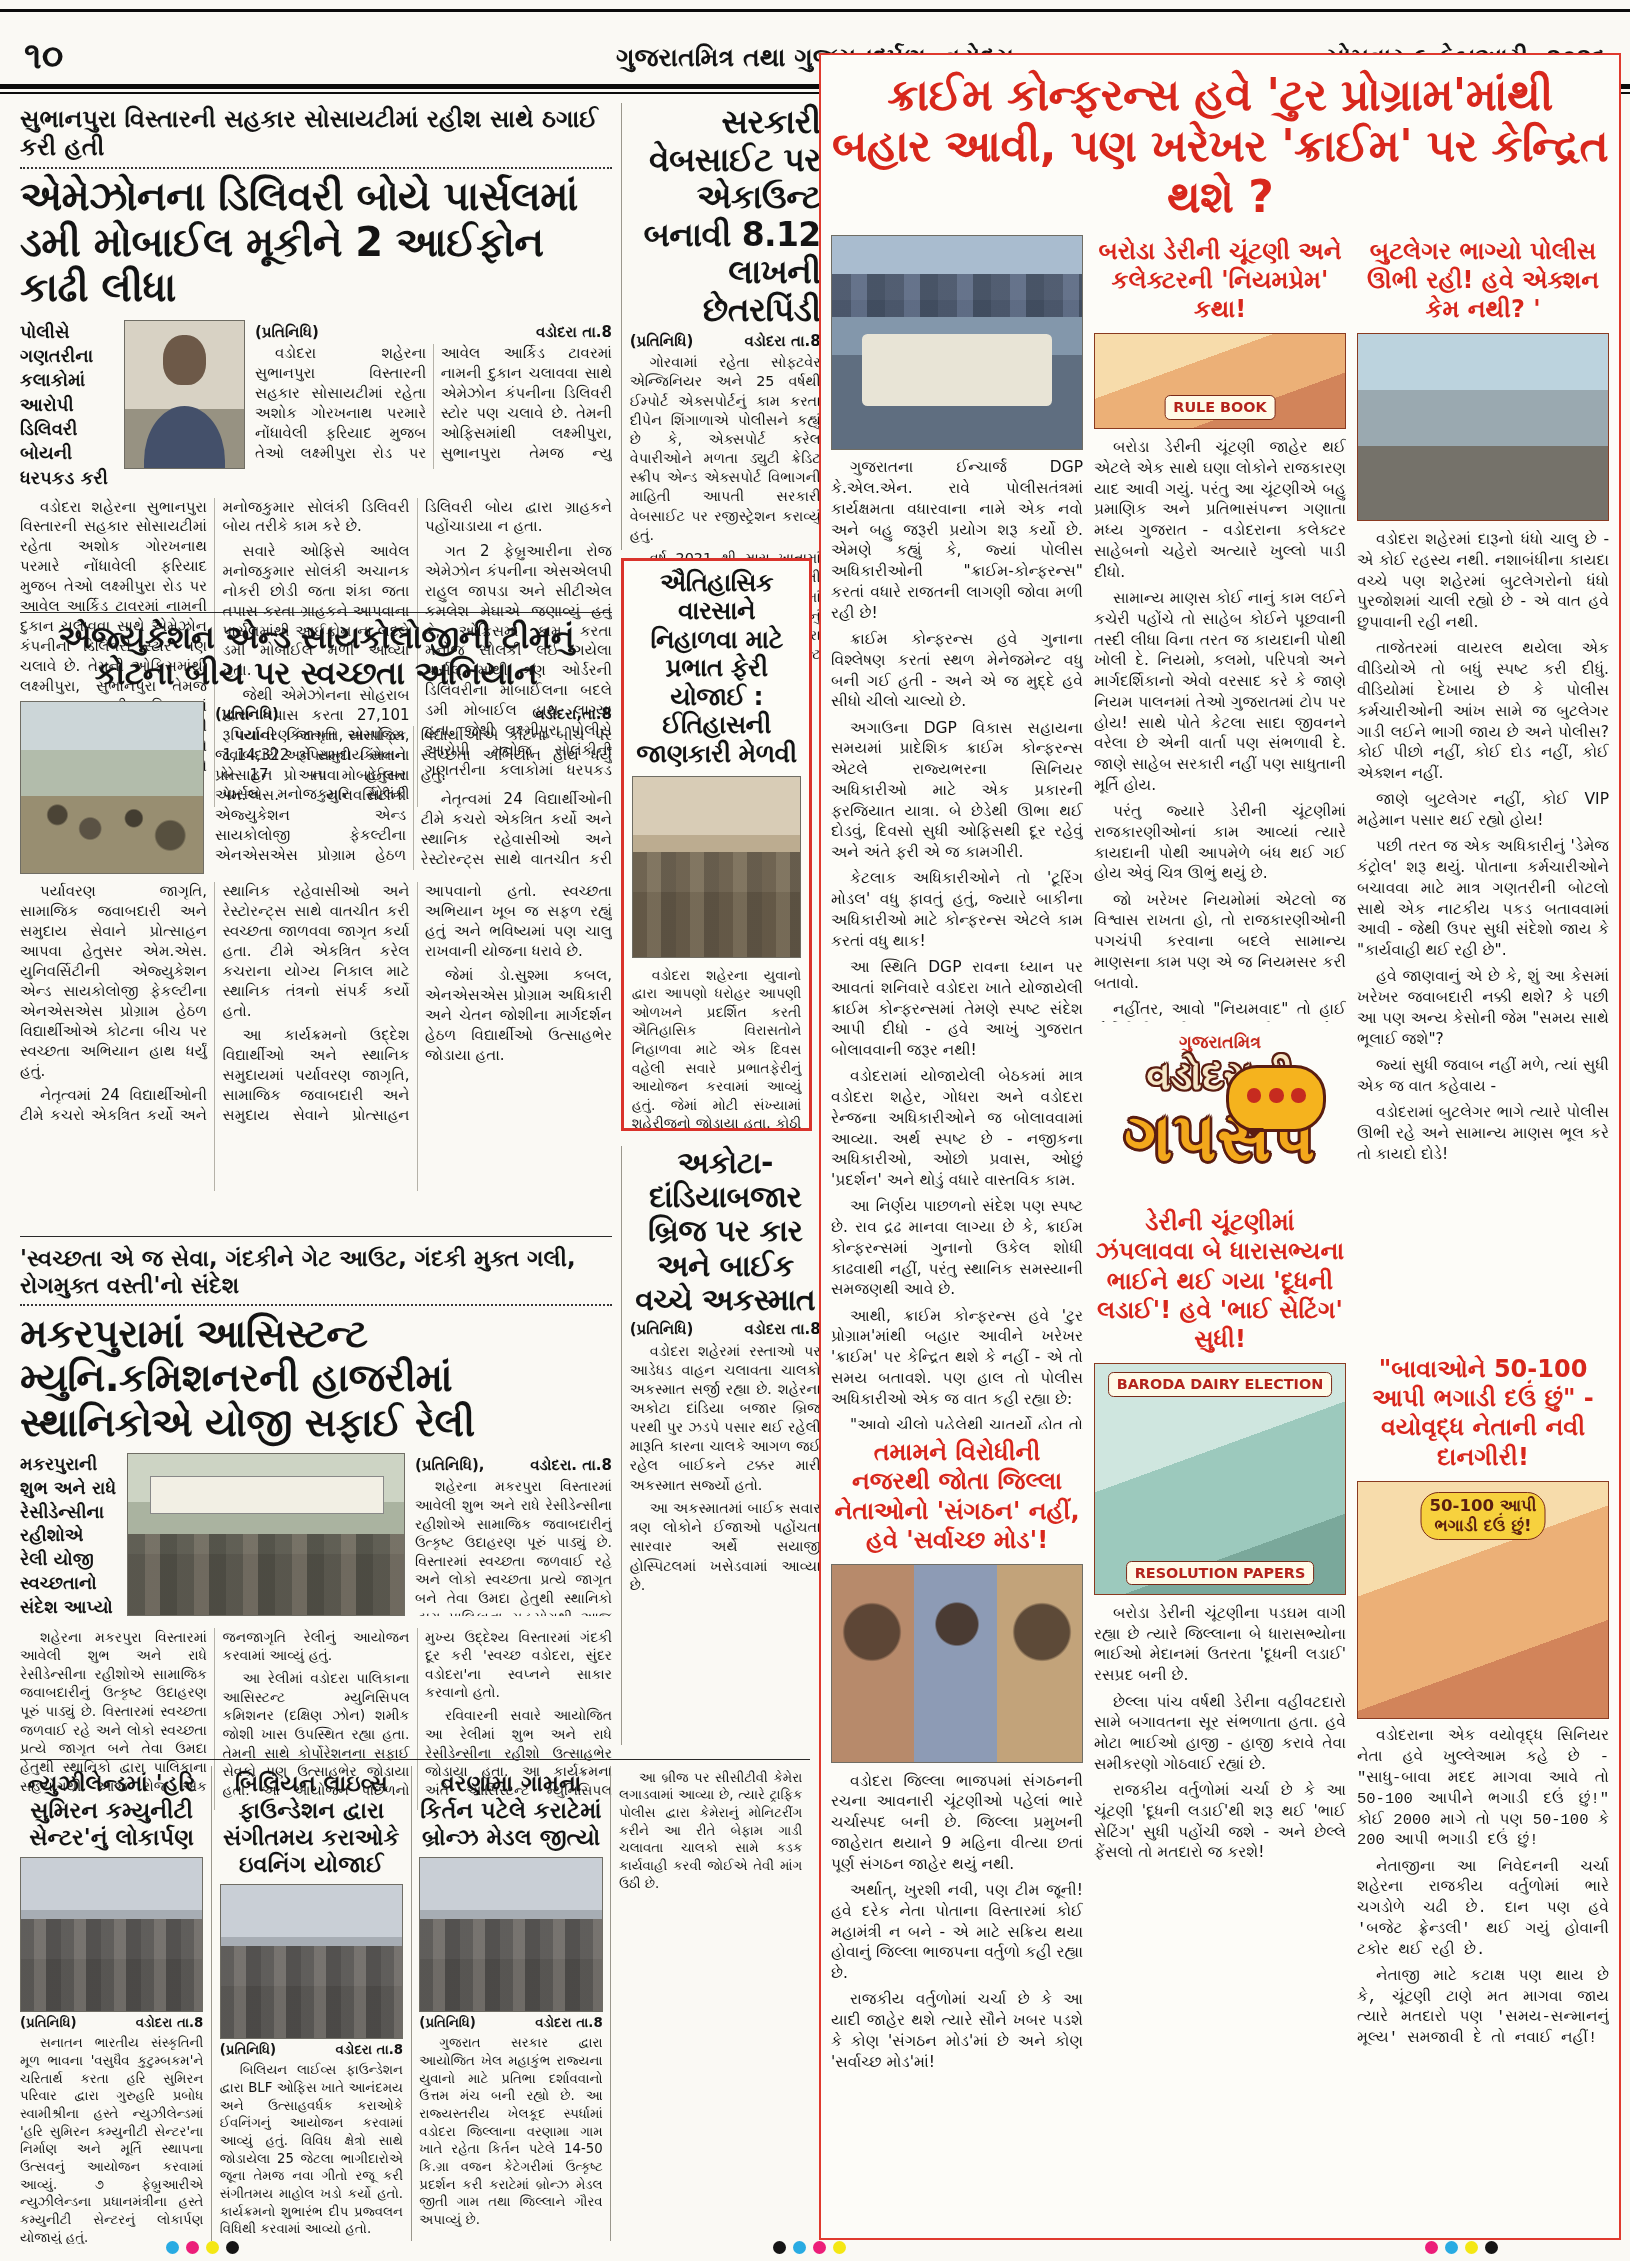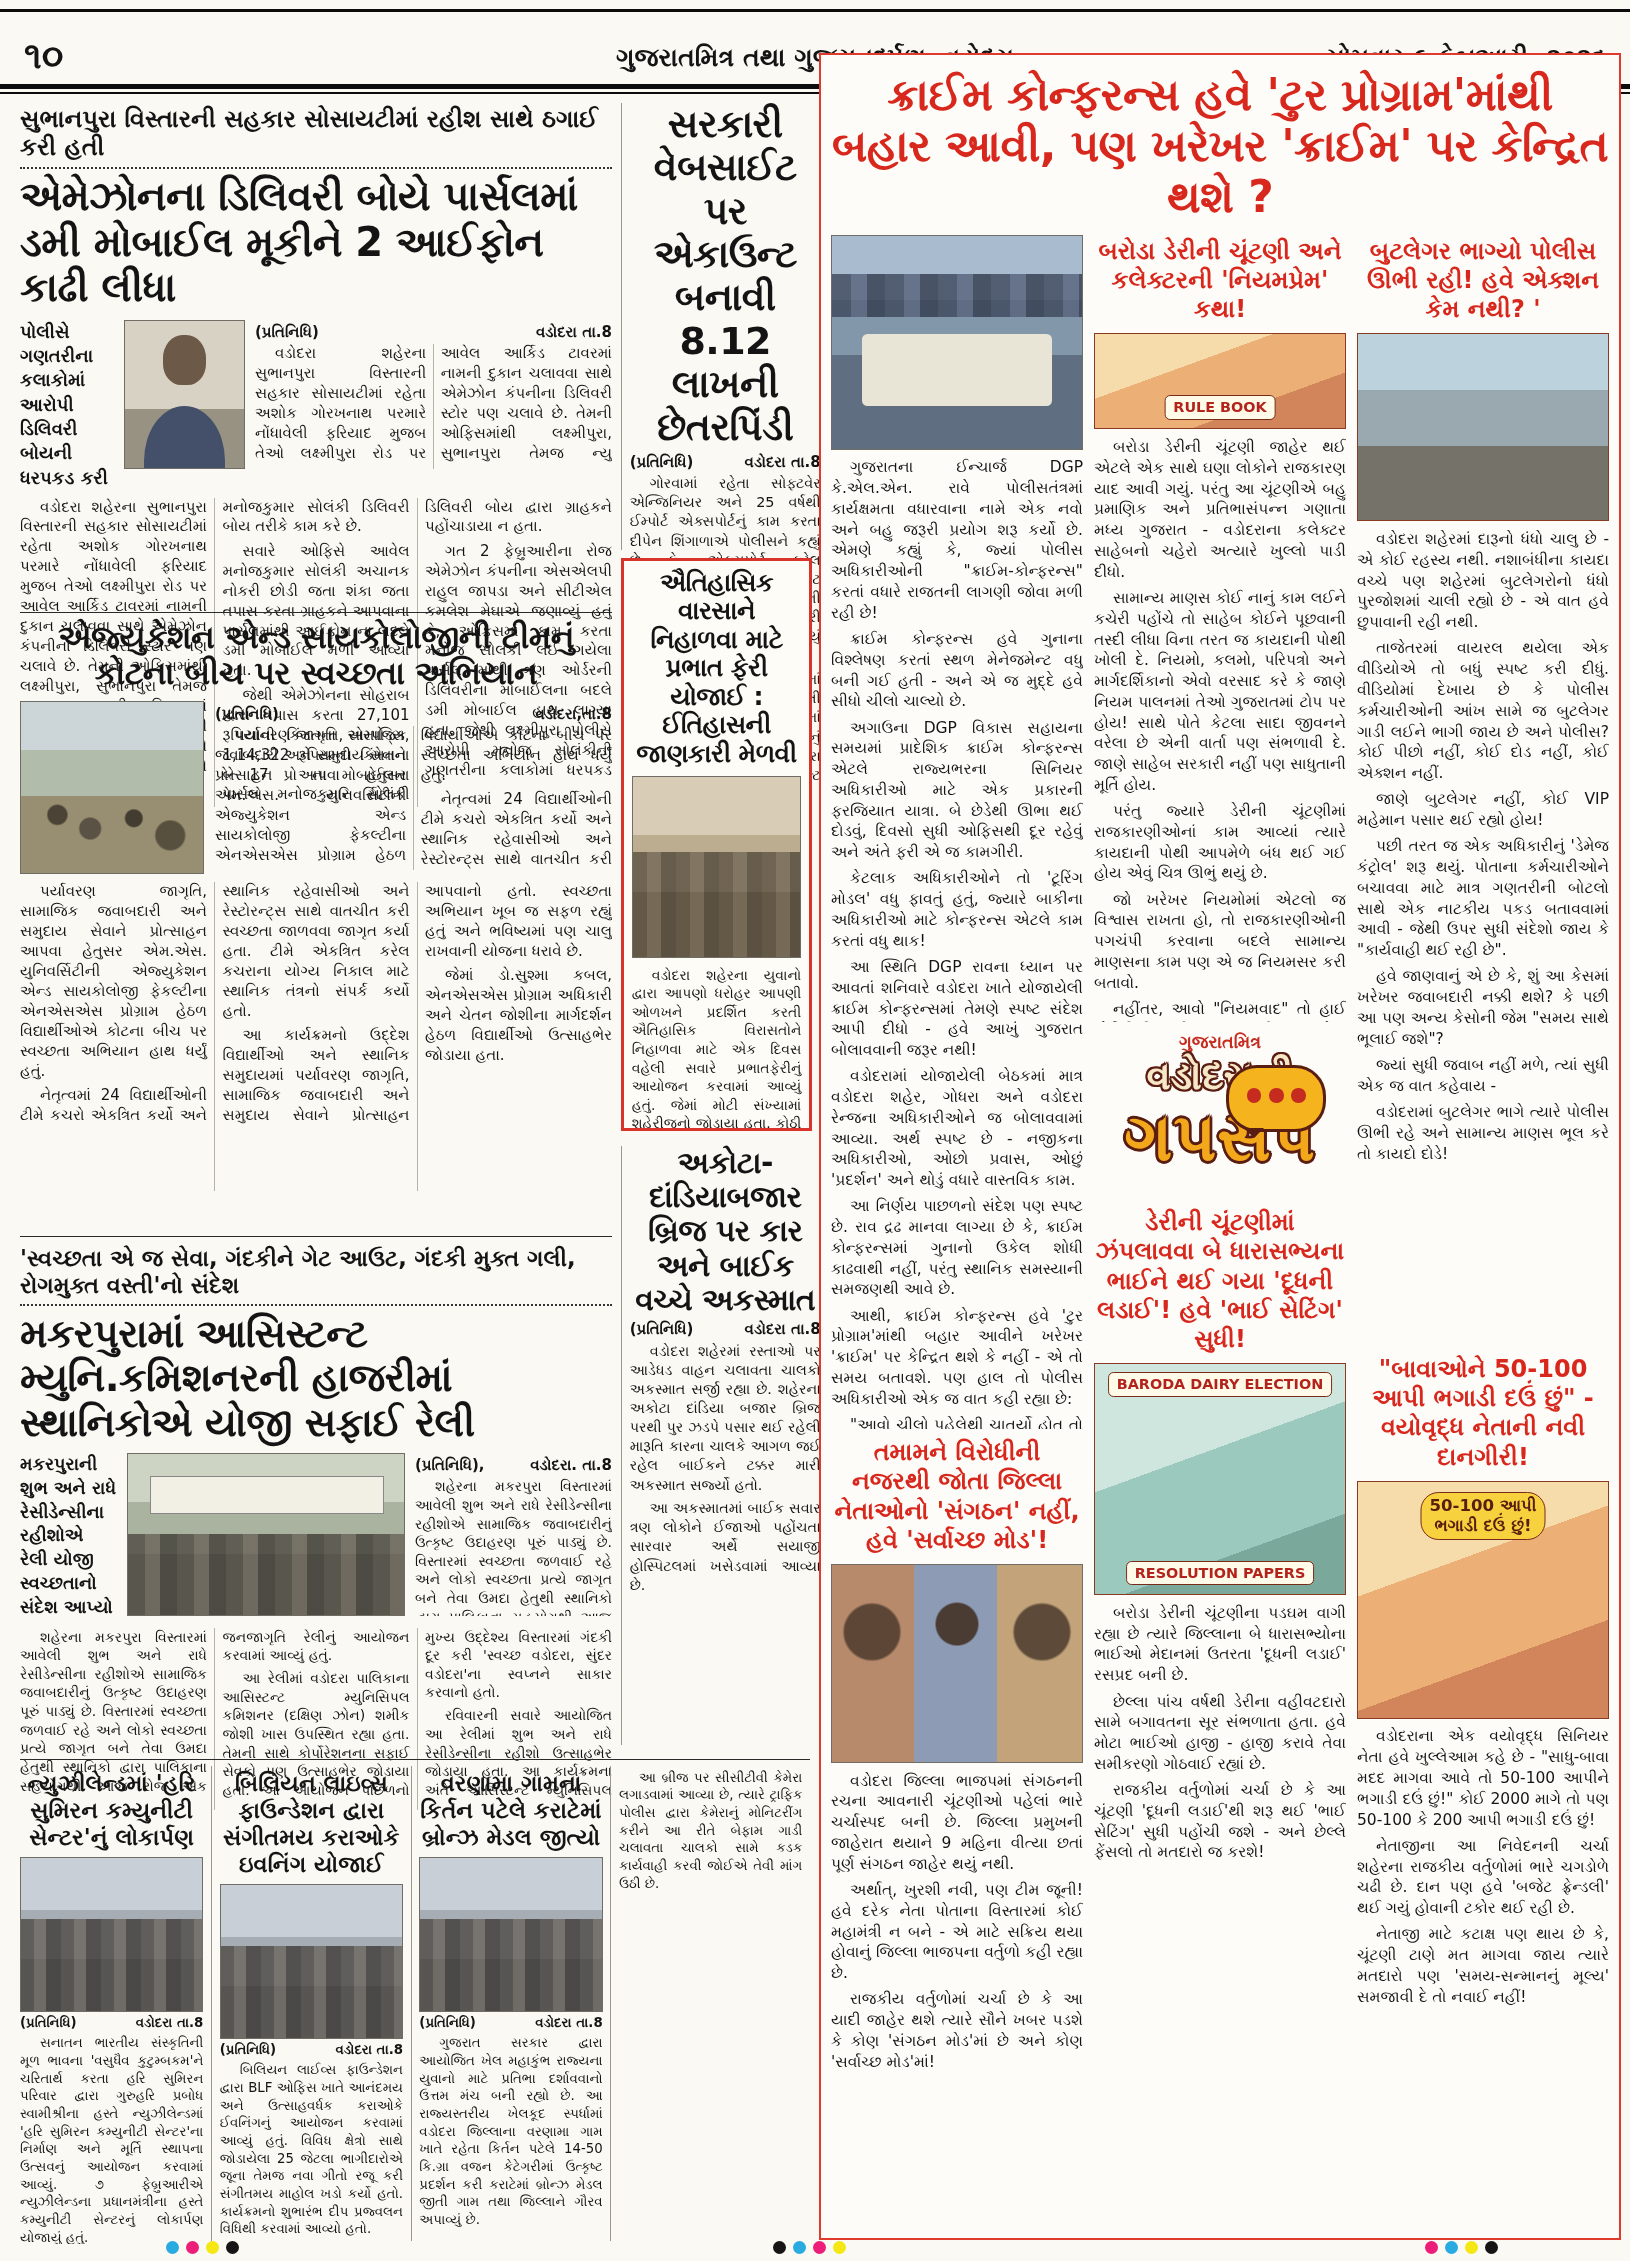--- a/index.html
+++ b/index.html
@@ -172,21 +172,21 @@
       </div>
     </div>
     <div class="bodytxt cols3" style="margin-top:7.7px;height:182px;overflow:hidden;font-size:14px;">
         <p>શહેરના મકરપુરા વિસ્તારમાં આવેલી શુભ અને રાધે રેસીડેન્સીના રહીશોએ સામાજિક જવાબદારીનું ઉત્કૃષ્ટ ઉદાહરણ પૂરું પાડ્યું છે. વિસ્તારમાં સ્વચ્છતા જળવાઈ રહે અને લોકો સ્વચ્છતા પ્રત્યે જાગૃત બને તેવા ઉમદા હેતુથી સ્થાનિકો દ્વારા પાલિકાના સહયોગથી આજ રોજ એક જનજાગૃતિ રેલીનું આયોજન કરવામાં આવ્યું હતું.</p>
         <p>આ રેલીમાં વડોદરા પાલિકાના આસિસ્ટન્ટ મ્યુનિસિપલ કમિશનર (દક્ષિણ ઝોન) શમીક જોશી ખાસ ઉપસ્થિત રહ્યા હતા. તેમની સાથે કોર્પોરેશનના સફાઈ સેવકો પણ ઉત્સાહભેર જોડાયા હતા. આ આયોજન પાછળનો મુખ્ય ઉદ્દેશ્ય વિસ્તારમાં ગંદકી દૂર કરી 'સ્વચ્છ વડોદરા, સુંદર વડોદરા'ના સ્વપ્નને સાકાર કરવાનો હતો.</p>
         <p>રવિવારની સવારે આયોજિત આ રેલીમાં શુભ અને રાધે રેસીડેન્સીના રહીશો ઉત્સાહભેર જોડાયા હતા. આ કાર્યક્રમના અંતે આસિસ્ટન્ટ મ્યુનિસિપલ કમિશનર શમીક જોશીએ રહીશોના આ પ્રયાસને બિરદાવ્યો હતો અને અન્ય સોસાયટીઓને પણ આમાંથી પ્રેરણા લેવા આહવાન કર્યું હતું.</p>
       </div>
   </div>
 
   <div class="midcol mid-rule" style="top:103px;height:447px;">
-    <div class="hl" style="font-size:38px;text-align:center;">સરકારી વેબસાઈટ પર એકાઉન્ટ બનાવી 8.12 લાખની છેતરપિંડી</div>
+    <div class="hl" style="font-size:33px;text-align:right;">સરકારી વેબસાઈટ પર એકાઉન્ટ બનાવી 8.12 લાખની છેતરપિંડી</div>
     <div class="byline">
       <span>(પ્રતિનિધિ)</span>
       <span>વડોદરા તા.8</span>
     </div>
     <div class="bodytxt" style="font-size:14.4px;height:309px;overflow:hidden;">
         <p>ગોરવામાં રહેતા સોફ્ટવેર એન્જિનિયર અને 25 વર્ષથી ઈમ્પોર્ટ એક્સપોર્ટનું કામ કરતા દીપેન શિંગાળાએ પોલીસને કહ્યું છે કે, એક્સપોર્ટ કરેલ વેપારીઓને મળતા ડ્યુટી ક્રેડિટ સ્ક્રીપ એન્ડ એક્સપોર્ટ વિભાગની માહિતી આપતી સરકારી વેબસાઈટ પર રજીસ્ટ્રેશન કરાવ્યું હતું.</p>
         <p>વર્ષ 2021 થી મારા ખાતામાં તેના લાખોની રકમ જમા થતી હતી. ગત ડિસેમ્બર 2025 માં મારૂ રજીસ્ટ્રેશન રદ કરાવવાનું કામ હતું. તે વ્યક્તિએ મારા પાસવર્ડ આઈડી મેળવી એકાઉન્ટ બનાવી 8.12 લાખની ક્રેડિટ લેવા માટેના ટ્રાન્સફર કરી દીધા હતા.</p>
       </div>
   </div>
 
@@ -318,21 +318,21 @@
             <p>જાણે બુટલેગર નહીં, કોઈ VIP મહેમાન પસાર થઈ રહ્યો હોય!</p>
             <p>પછી તરત જ એક અધિકારીનું 'ડેમેજ કંટ્રોલ' શરૂ થયું. પોતાના કર્મચારીઓને બચાવવા માટે માત્ર ગણતરીની બોટલો સાથે એક નાટકીય પકડ બતાવવામાં આવી - જેથી ઉપર સુધી સંદેશો જાય કે "કાર્યવાહી થઈ રહી છે".</p>
             <p>હવે જાણવાનું એ છે કે, શું આ કેસમાં ખરેખર જવાબદારી નક્કી થશે? કે પછી આ પણ અન્ય કેસોની જેમ "સમય સાથે ભૂલાઈ જશે"?</p>
             <p>જ્યાં સુધી જવાબ નહીં મળે, ત્યાં સુધી એક જ વાત કહેવાય -</p>
             <p>વડોદરામાં બુટલેગર ભાગે ત્યારે પોલીસ ઊભી રહે અને સામાન્ય માણસ ભૂલ કરે તો કાયદો દોડે!</p>
           </div>
         <div class="g-sub">"બાવાઓને 50-100 આપી ભગાડી દઉં છું" - વયોવૃદ્ધ નેતાની નવી દાનગીરી!</div>
         <div class="cartoon" style="width:100%;height:238px;box-sizing:border-box;">
           <span class="chip yellow" style="left:50%;transform:translateX(-50%);top:10px;max-width:80%;">50-100 આપી ભગાડી દઉં છું!</span>
         </div>
-        <div class="g-body" style="height:475px;overflow:hidden;margin-top:7.7px;">
+        <div class="g-body" style="height:475px;overflow:hidden;margin-top:7.7px;font-family:Liberation Mono, monospace;">
             <p>વડોદરાના એક વયોવૃદ્ધ સિનિયર નેતા હવે ખુલ્લેઆમ કહે છે - "સાધુ-બાવા મદદ માગવા આવે તો 50-100 આપીને ભગાડી દઉં છું!" કોઈ 2000 માગે તો પણ 50-100 કે 200 આપી ભગાડી દઉં છું!</p>
             <p>નેતાજીના આ નિવેદનની ચર્ચા શહેરના રાજકીય વર્તુળોમાં ભારે ચગડોળે ચઢી છે. દાન પણ હવે 'બજેટ ફ્રેન્ડલી' થઈ ગયું હોવાની ટકોર થઈ રહી છે.</p>
             <p>નેતાજી માટે કટાક્ષ પણ થાય છે કે, ચૂંટણી ટાણે મત માગવા જાય ત્યારે મતદારો પણ 'સમય-સન્માનનું મૂલ્ય' સમજાવી દે તો નવાઈ નહીં!</p>
           </div>
       </div>
     </div>
   </div>
 
   <div class="dots" style="left:166px;">
     <span class="dot" style="background:#29abe2;"></span>

